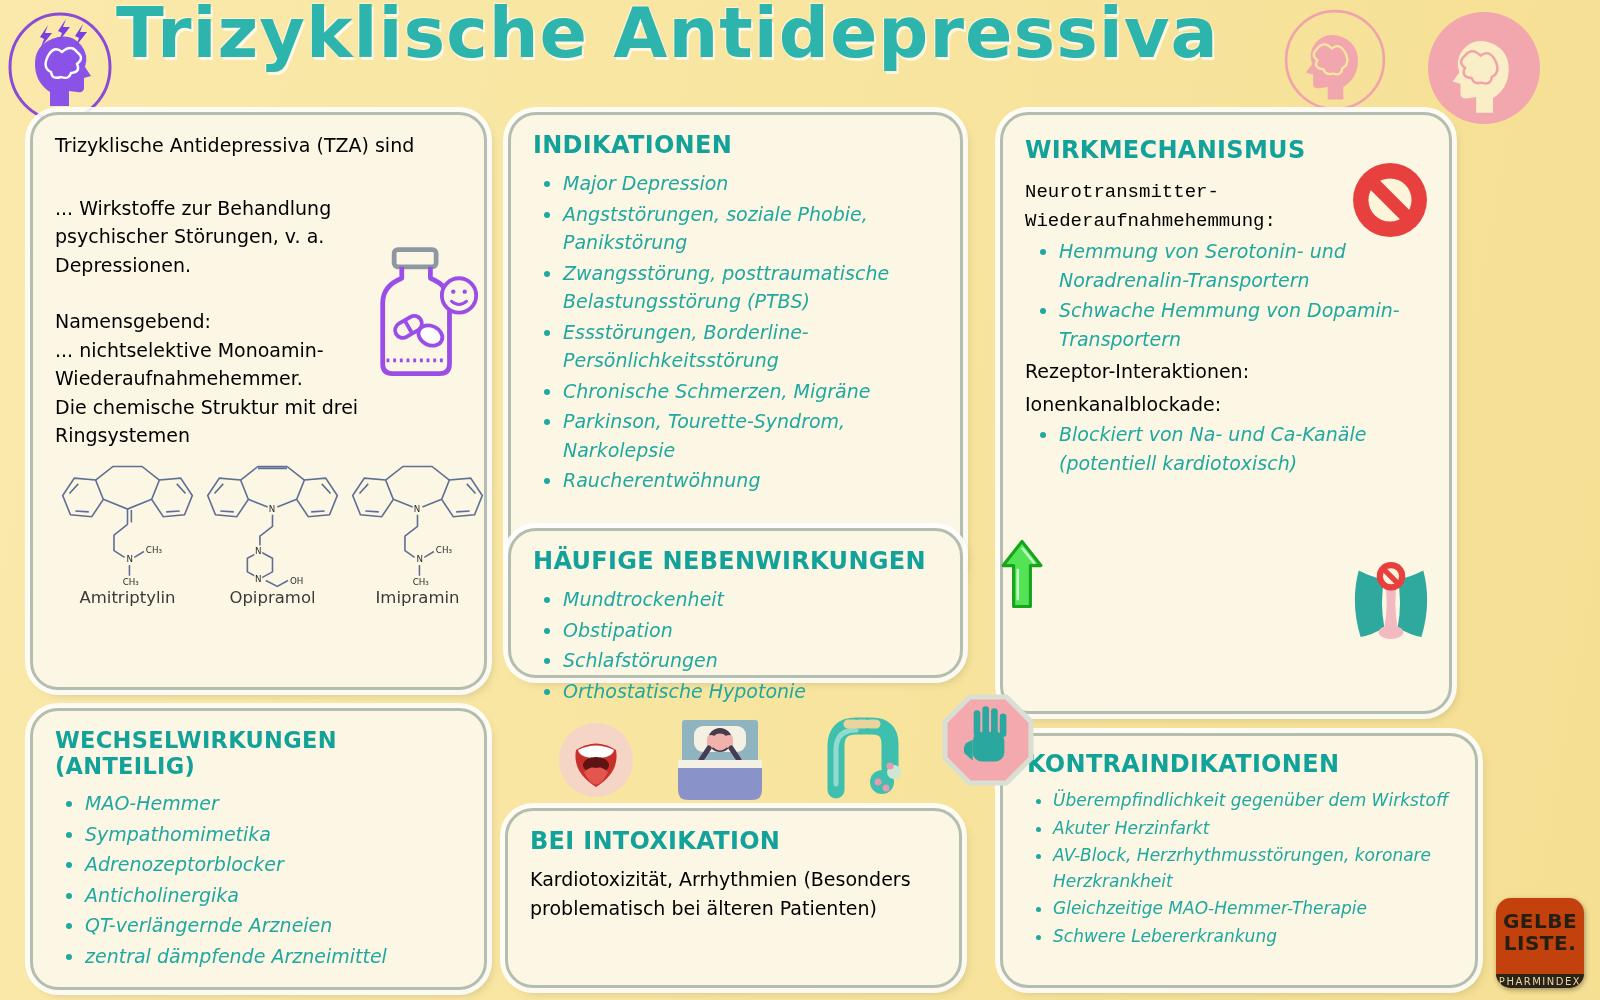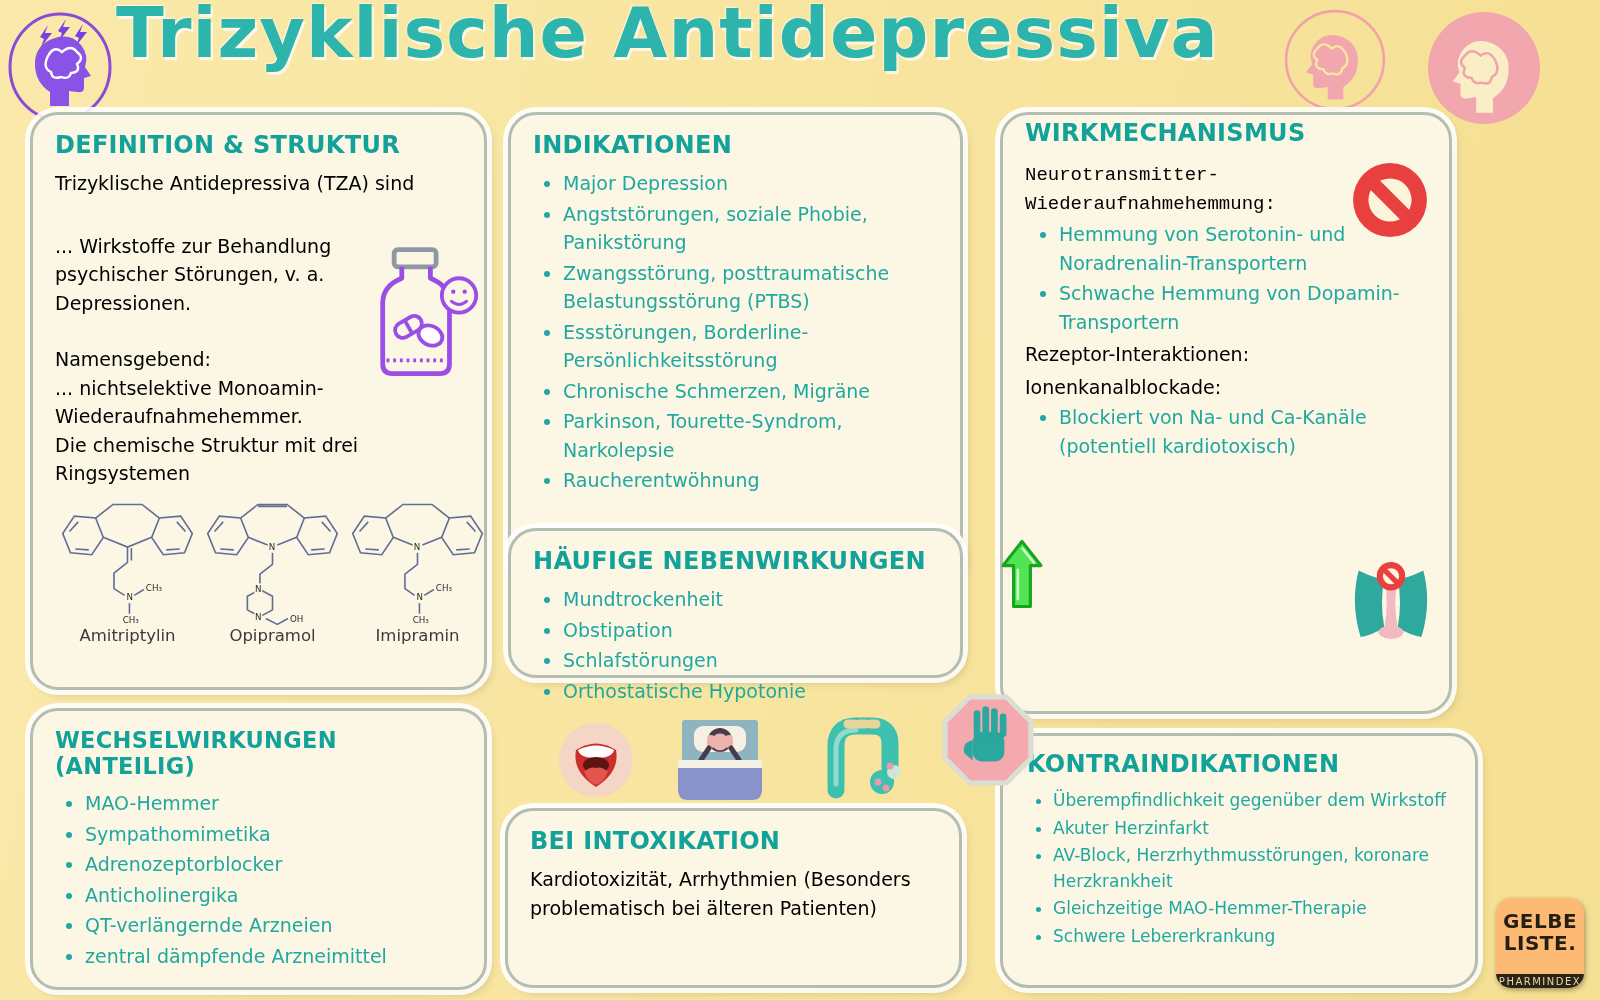--- a/index.html
+++ b/index.html
@@ -14,38 +14,38 @@
     border:3px solid #b4beb0;
     border-radius:28px;
     box-shadow:0 0 0 5px rgba(255,255,255,0.88), 4px 5px 9px rgba(130,118,70,0.30);
     padding:16px 22px;
   }
   .card h2{
     margin:0 0 10px 0;font-size:24px;font-weight:bold;color:#13a29a;letter-spacing:.3px;
   }
   .tx{color:#000000;font-size:19px;line-height:1.5;}
   .card ul{margin:0;padding-left:30px;color:#1fa8a1;font-size:19px;line-height:1.5;}
-  .card ul li{margin:0 0 2px 0;}
+  .card ul li{margin:0 0 2px 0;font-style:italic;}
   .wm-label{margin:4px 0 2px 0;}
   #page-title{
     position:absolute;left:116px;top:-8px;margin:0;
     font-size:70px;font-weight:600;color:#2db4ad;letter-spacing:1px;
     text-shadow:2px 3px 0 rgba(255,255,255,.7),-1px -1px 0 rgba(255,255,255,.5);
   }
   .abs{position:absolute;}
   .mol-row{display:flex;justify-content:space-between;margin-top:8px;}
   .mol{width:145px;text-align:center;}
   .mol-name{font-size:16.5px;color:#3a3a3a;margin-top:-2px;}
   .mol svg{display:block;}
   .mol svg *{vector-effect:non-scaling-stroke;}
   .chem{stroke:#5f6e94;stroke-width:1.6;fill:none;}
   .atom{font-size:9px;fill:#2b2b2b;paint-order:stroke;stroke:#fcf7e4;stroke-width:3px;font-family:"DejaVu Sans",sans-serif;}
   #logo{
     position:absolute;left:1496px;top:898px;width:88px;height:90px;
-    background:#fdba74;border-radius:15px;overflow:hidden;
+    background:#c2410c;border-radius:15px;overflow:hidden;
     box-shadow:1px 2px 5px rgba(0,0,0,.35);
     display:flex;flex-direction:column;justify-content:space-between;gap:20px;
   }
   #logo .logo-main{
     text-align:center;font-weight:bold;font-size:20px;line-height:22px;
     color:#241f12;padding-top:12px;letter-spacing:.5px;
   }
   #logo .logo-band{
     height:23px;background:#2a2318;color:#e9d8a4;font-size:10px;letter-spacing:1.5px;
     display:flex;align-items:center;justify-content:center;
@@ -80,21 +80,20 @@
 
 <svg class="abs" style="left:1428px;top:12px" width="112" height="112" viewBox="0 0 100 100">
   <circle cx="50" cy="50" r="50" fill="#f2a6ae"></circle>
   <g transform="scale(-1,1) translate(-100,0)">
     <path d="M42 90 V77 Q29 69 28 53 Q27 35 43 28 Q59 22 69 34 Q76 43 72 54 L78 62 L71 64 V73 Q71 78 64 77 L57 76 V90 Z" fill="#faeec6"></path>
     <path d="M40 43 q6 -10 13 -4 q8 -8 14 0 q7 6 0 11 q4 8 -6 9 q-2 6 -9 4 q-8 3 -9 -5 q-8 -4 -3 -15" fill="none" stroke="#f0a3ab" stroke-width="2.2"></path>
   </g>
 </svg>
 
 <div class="card" id="def-card" style="left:30px;top:112px;width:457px;height:578px">
-  <h2>DEFINITION &amp; STRUKTUR</h2>
   <div class="tx" style="margin-bottom:34px">Trizyklische Antidepressiva (TZA) sind</div>
   <div class="tx narrow330">... Wirkstoffe zur Behandlung psychischer Störungen, v. a. Depressionen.</div>
   <div class="tx" style="margin-top:28px">Namensgebend:</div>
   <div class="tx narrow330">... nichtselektive Monoamin-Wiederaufnahmehemmer.</div>
   <div class="tx narrow350">Die chemische Struktur mit drei Ringsystemen</div>
 
   <svg class="abs" style="right:4px;top:128px" width="124" height="144" viewBox="0 0 130 145">
     <rect x="40" y="4" width="44" height="18" rx="4" fill="none" stroke="#8f97a3" stroke-width="5"></rect>
     <path d="M48 22 v12 q-20 8 -20 26 v64 q0 10 10 10 h50 q10 0 10 -10 v-64 q0 -18 -20 -26 v-12" fill="none" stroke="#9b4de8" stroke-width="5" stroke-linejoin="round"></path>
     <line x1="32" y1="120" x2="94" y2="120" stroke="#9b4de8" stroke-width="4" stroke-dasharray="3 4"></line>
@@ -197,21 +196,21 @@
     <li>Schlafstörungen</li>
     <li>Orthostatische Hypotonie</li>
   </ul>
 </div>
 
 <div class="card" style="left:505px;top:808px;width:457px;height:180px">
   <h2>BEI INTOXIKATION</h2>
   <div class="tx">Kardiotoxizität, Arrhythmien (Besonders problematisch bei älteren Patienten)</div>
 </div>
 
-<div class="card" id="wirk-card" style="left:1000px;top:112px;width:452px;height:602px;padding-top:4px">
+<div class="card" id="wirk-card" style="left:1000px;top:112px;width:452px;height:602px;padding-top:21px">
   <h2 style="margin-bottom:14px">WIRKMECHANISMUS</h2>
   <div class="tx wm-label narrow300">Neurotransmitter-Wiederaufnahmehemmung:</div>
   <ul>
     <li>Hemmung von Serotonin- und Noradrenalin-Transportern</li>
     <li>Schwache Hemmung von Dopamin-Transportern</li>
   </ul>
   <div class="tx wm-label">Rezeptor-Interaktionen:</div>
   <div class="tx wm-label">Ionenkanalblockade:</div>
   <ul>
     <li>Blockiert von Na- und Ca-Kanäle (potentiell kardiotoxisch)</li>

